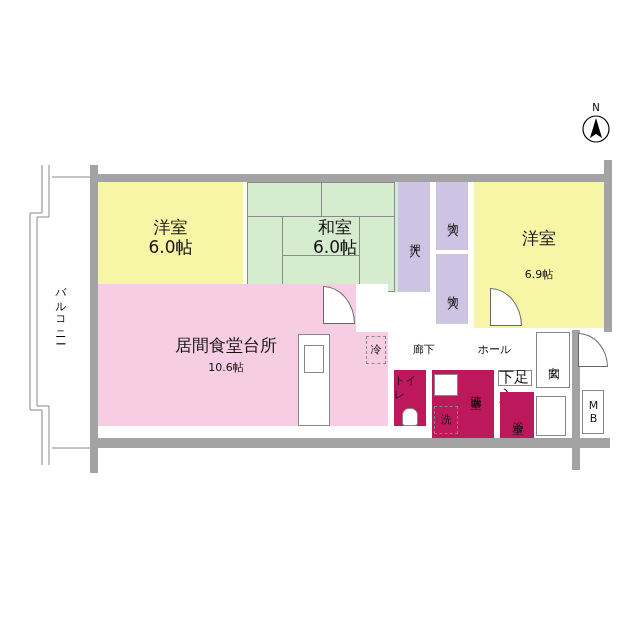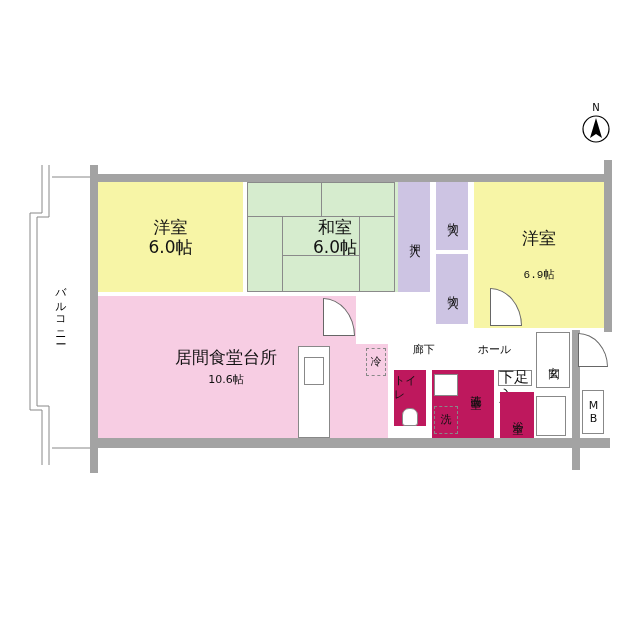--- a/index.html
+++ b/index.html
@@ -69,25 +69,25 @@
 
 <div class="abs room purple" style="left:436px;top:182px;width:32px;height:68px;">
   <div class="lbl-sm vert">物入</div>
 </div>
 <div class="abs room purple" style="left:436px;top:254px;width:32px;height:70px;">
   <div class="lbl-sm vert">物入</div>
 </div>
 
 <div class="abs room yellow" style="left:474px;top:182px;width:130px;height:146px;">
   <div class="lbl-big">洋室</div>
-  <div class="lbl-sm" style="margin-top:20px;font-family:Liberation Mono, monospace;">6.9帖</div>
+  <div class="lbl-sm" style="margin-top:20px;">6.9帖</div>
   <div class="abs door white" style="left:16px;top:106px;width:32px;height:38px;"></div>
 </div>
 
-<div class="abs room pink" style="left:98px;top:296px;width:290px;height:142px;padding-left:36px;">
+<div class="abs room pink" style="left:98px;top:284px;width:290px;height:142px;padding-left:36px;">
   <div class="lbl-big" style="margin-right:70px;">居間食堂台所</div>
   <div class="lbl-sm" style="margin-right:70px;margin-top:6px;">10.6帖</div>
   <div class="abs white" style="left:258px;top:0;width:32px;height:48px;"></div>
   <div class="abs door white" style="left:225px;top:2px;width:32px;height:38px;"></div>
   <div class="abs white thin" style="left:200px;top:50px;width:32px;height:92px;">
     <div class="abs thin" style="left:5px;top:10px;width:20px;height:28px;"></div>
   </div>
   <div class="abs dashed room" style="left:268px;top:52px;width:20px;height:28px;">
     <span class="lbl-sm">冷</span>
   </div>

